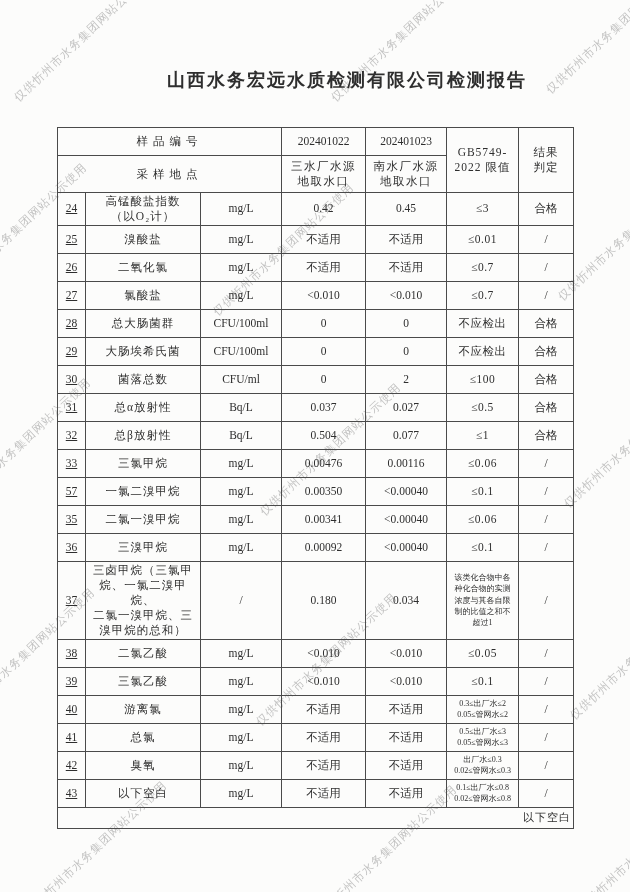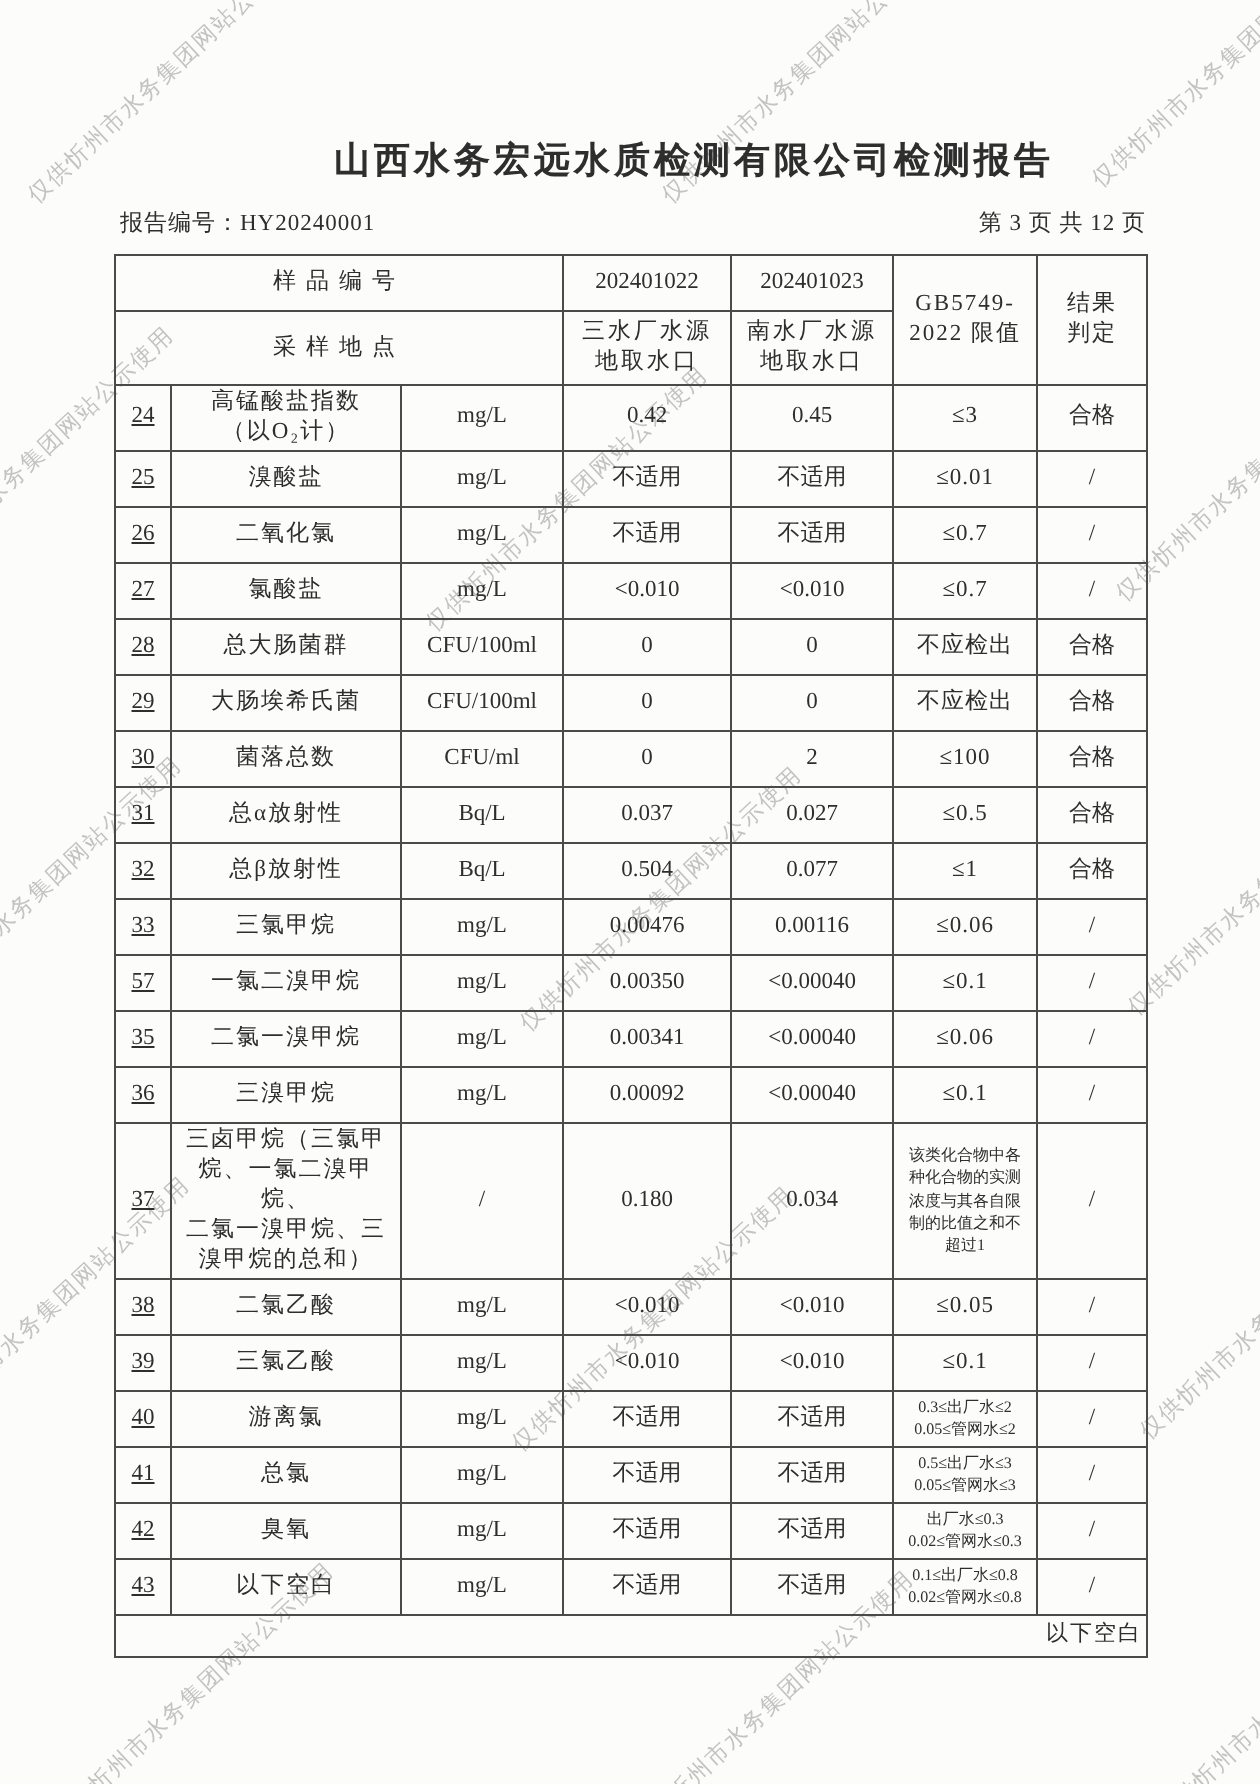--- a/index.html
+++ b/index.html
@@ -74,24 +74,20 @@
       <div class="wm" style="left: -44px; top: 711px;">仅供忻州市水务集团网站公示使用</div>
       <div class="wm" style="left: 258px; top: 716px;">仅供忻州市水务集团网站公示使用</div>
       <div class="wm" style="left: 572px; top: 710px;">仅供忻州市水务集团网站公示使用</div>
       <div class="wm" style="left: 28px; top: 904px;">仅供忻州市水务集团网站公示使用</div>
       <div class="wm" style="left: 318px; top: 908px;">仅供忻州市水务集团网站公示使用</div>
       <div class="wm" style="left: 580px; top: 902px;">仅供忻州市水务集团网站公示使用</div>
     </div>
 
   <div class="title">山西水务宏远水质检测有限公司检测报告</div>
 
-  <div class="meta">
-    <div><span>报告编号：</span><span>HY20240001</span></div>
-    <div>第 3 页 共 12 页</div>
-  </div>
 
   <table class="report">
     <colgroup>
       <col style="width:28px">
         <col style="width:115px">
         <col style="width:81px">
       <col style="width:84px">
         <col style="width:81px">
         <col style="width:72px">
         <col style="width:55px">

